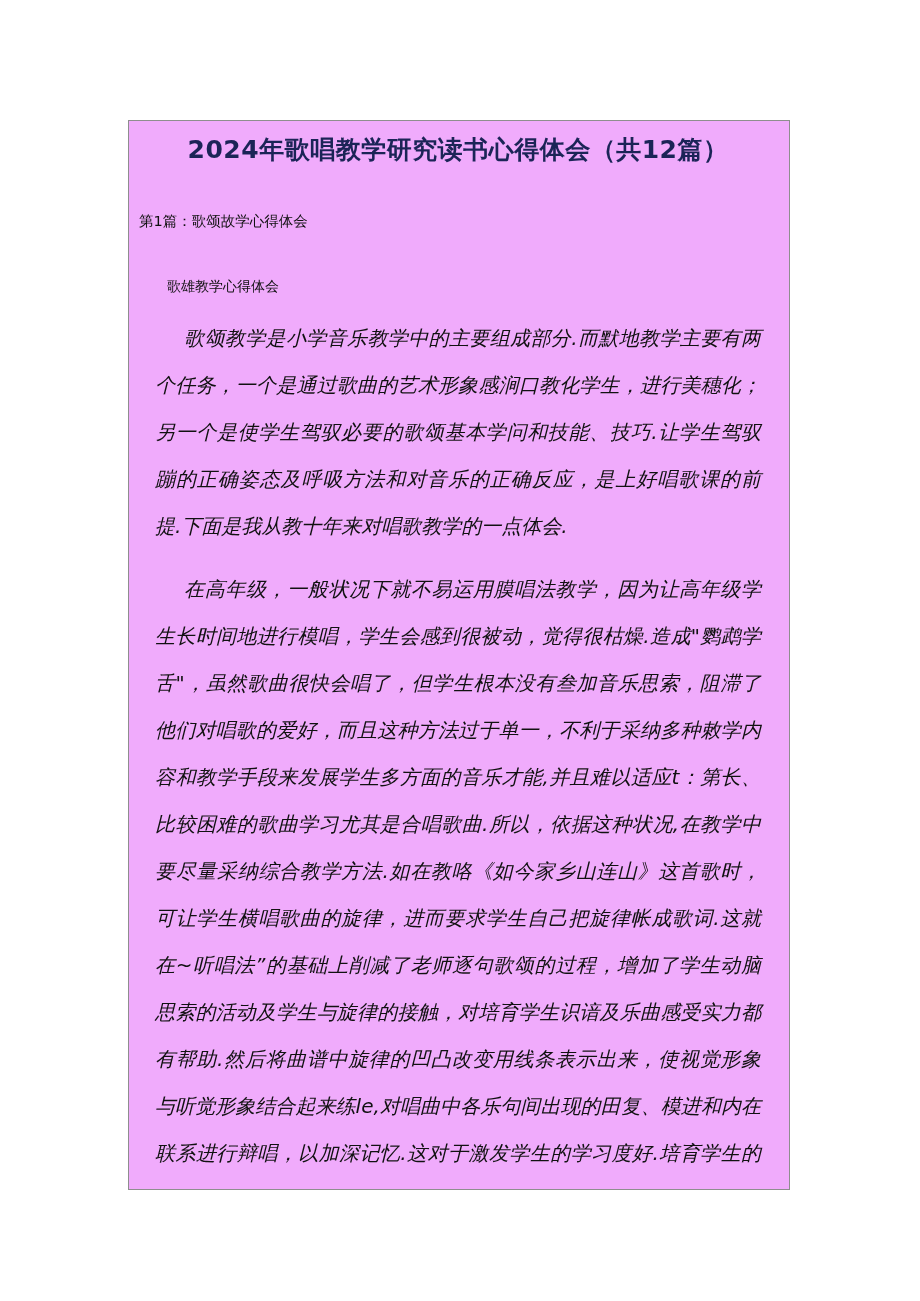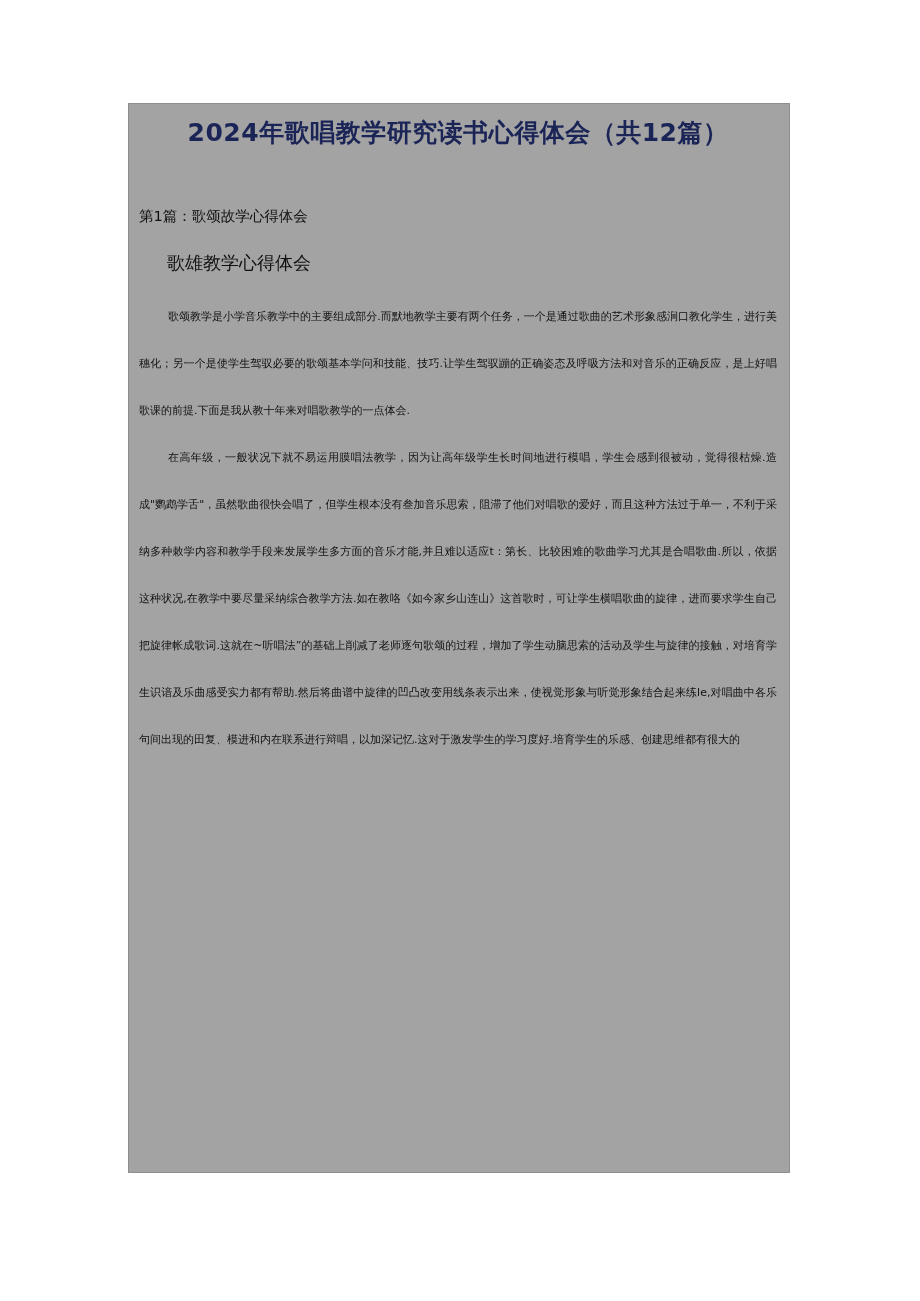--- a/index.html
+++ b/index.html
@@ -18,25 +18,25 @@
     position: relative;
     width: 920px;
     height: 1301px;
     background: #ffffff;
   }
 
   
   .page-frame {
     position: absolute;
     left: 128px;
-    top: 103px;
+    top: 120px;
     width: 662px;
     height: 1070px;
     border: 1px solid #8e8e8e;
-    background: #a3a3a3;
+    background: #f0abfc;
     box-sizing: border-box;
     overflow: hidden;
   }
 
   .page-inner {
     padding: 0 10px 0 8px;
     box-sizing: border-box;
   }
 
   .doc-title {
@@ -48,42 +48,43 @@
     line-height: 1.2;
     margin: 14px 0 0 0;
     padding: 0 6px;
     white-space: nowrap;
   }
 
   .section-label {
     color: #111111;
     font-size: 14.5px;
     line-height: 1.4;
-    margin: 58px 0 0 0;
+    margin: 46px 0 0 0;
     padding-left: 2px;
   }
 
   .sub-heading {
     color: #111111;
-    font-size: 18px;
+    font-size: 14px;
     line-height: 1.4;
-    margin: 24px 0 0 0;
+    margin: 46px 0 0 0;
     padding-left: 30px;
   }
 
   .body-para {
     color: #111111;
-    font-size: 11px;
+    font-size: 20px;
     line-height: 47px;
-    margin: 0;
+    margin: 16px;
     padding: 0 2px 0 2px;
     text-align: justify;
     text-justify: inter-character;
     text-indent: 29px;
     word-break: break-all;
+    font-style: italic;
   }
 
   .body-para.first-of-block {
     margin-top: 18px;
   }
 
   
   .page-frame::after {
     content: "";
     position: absolute;

